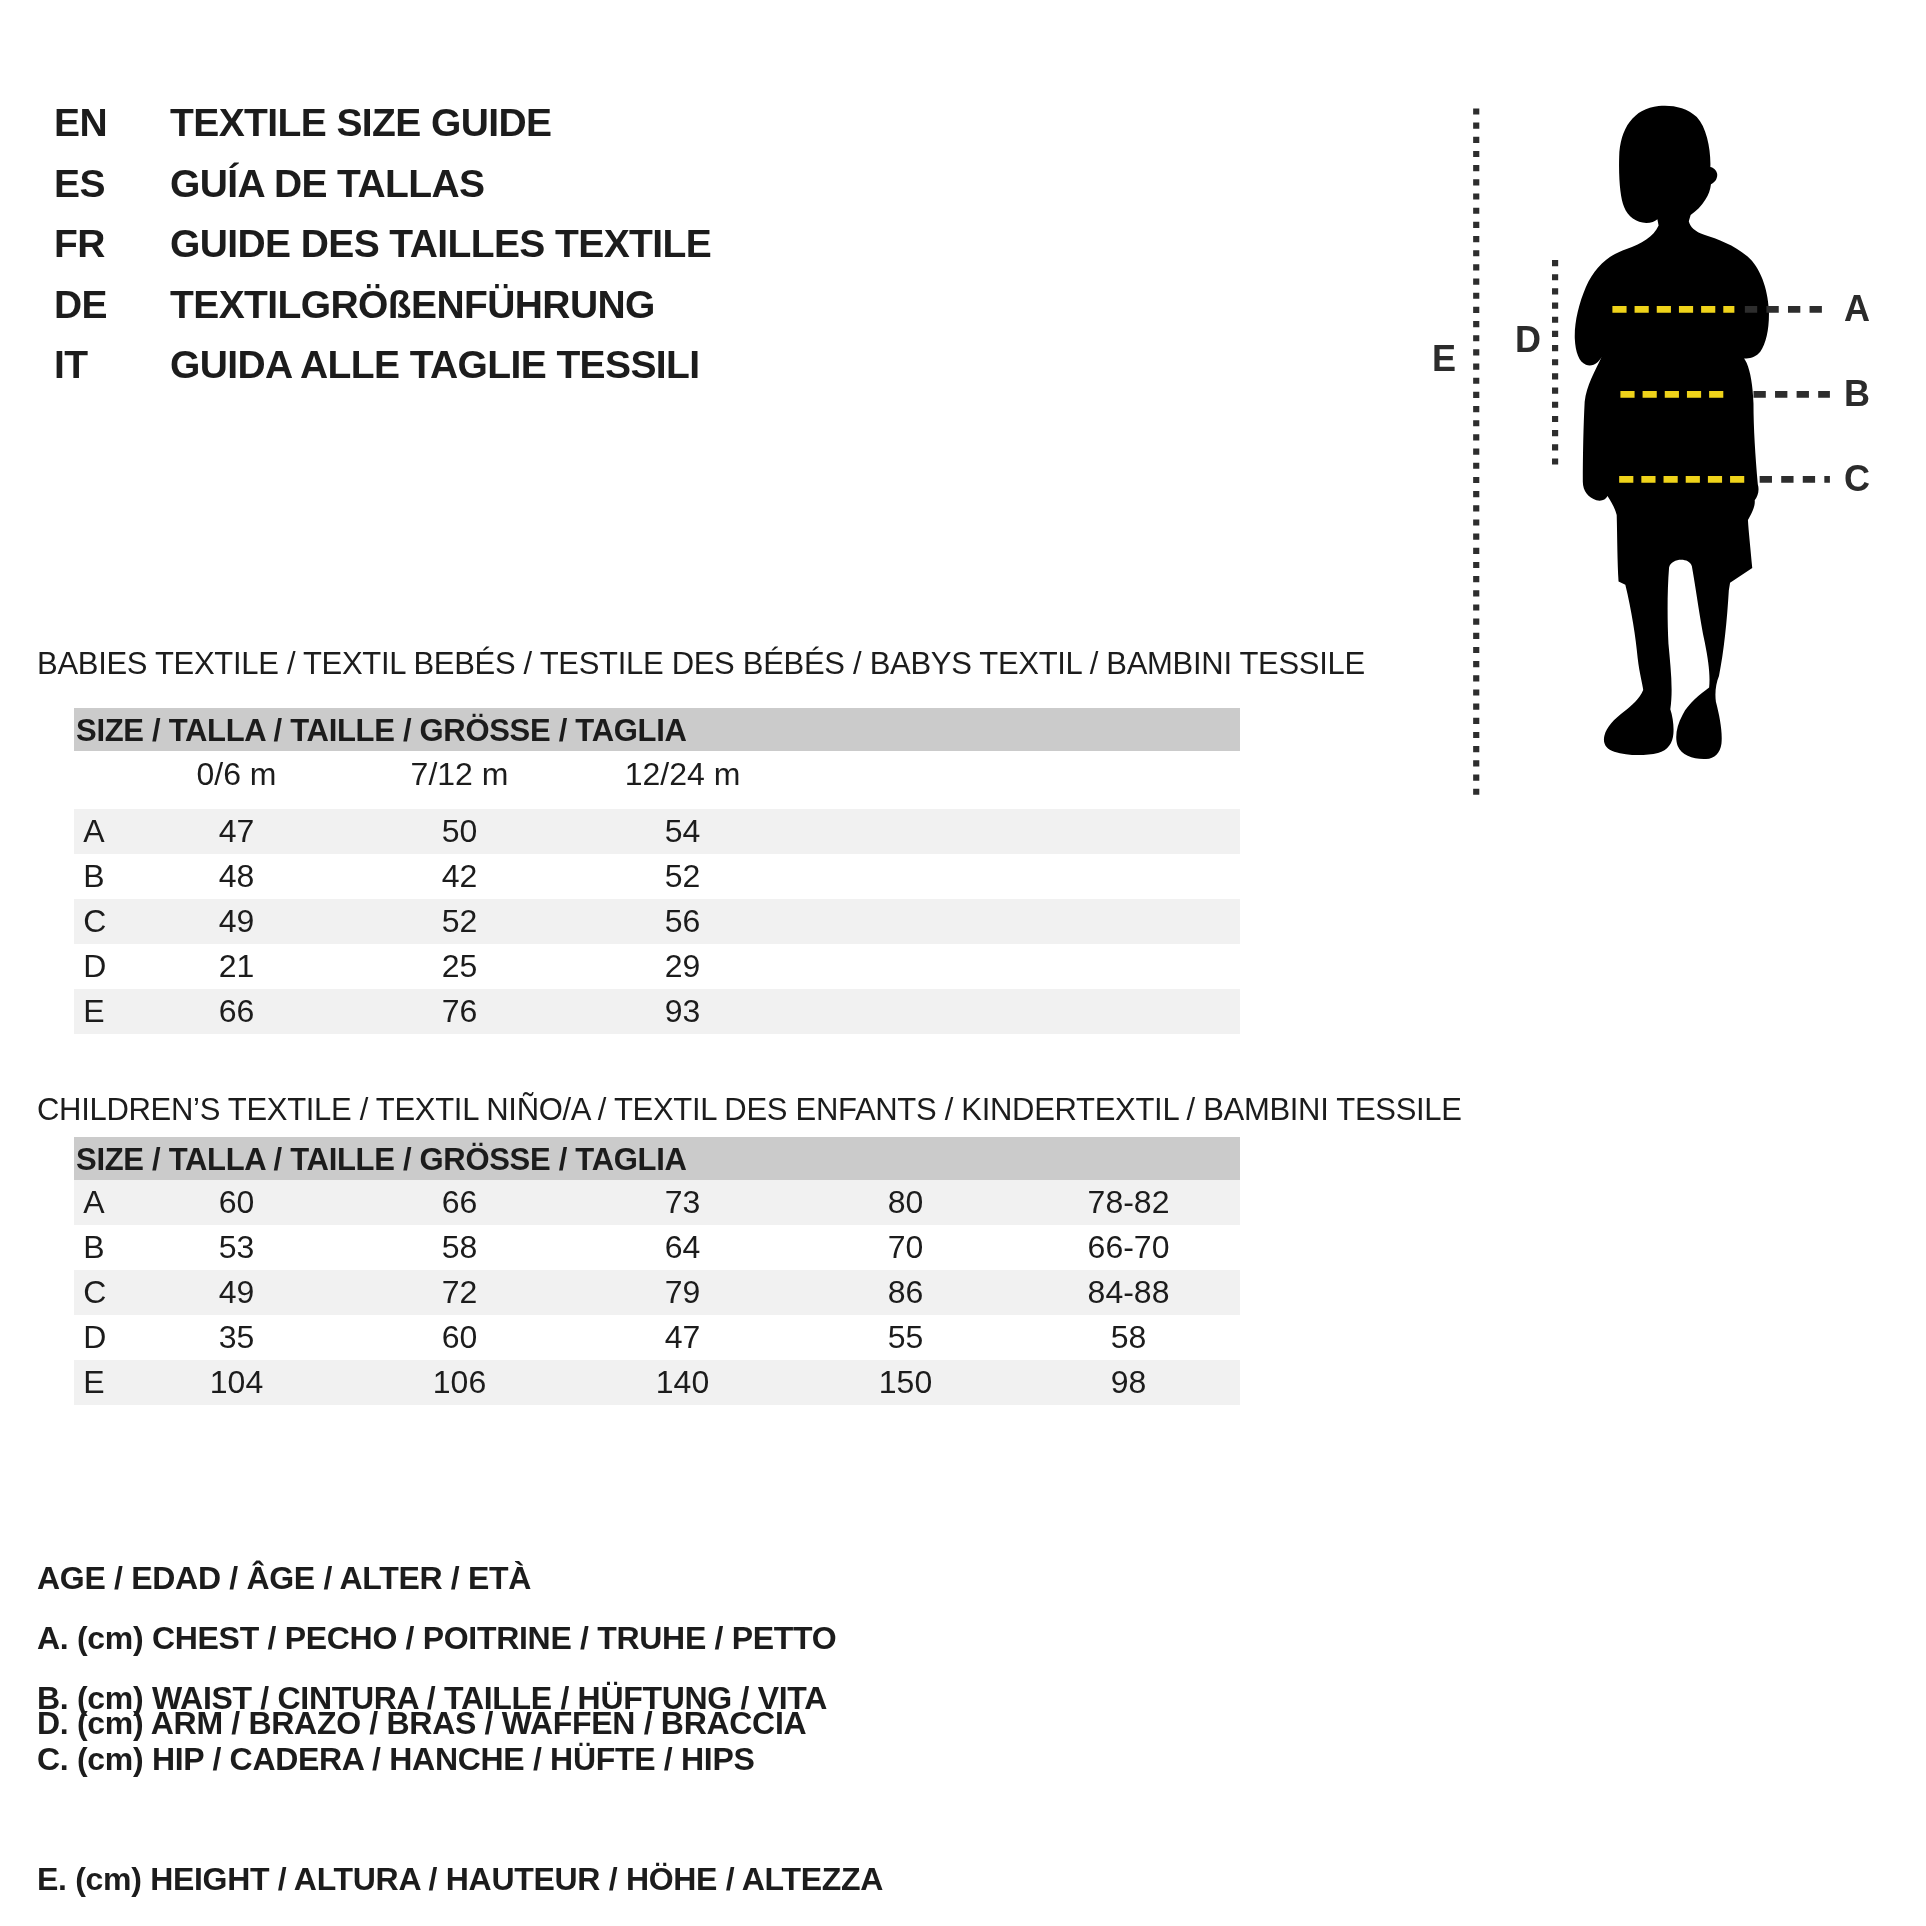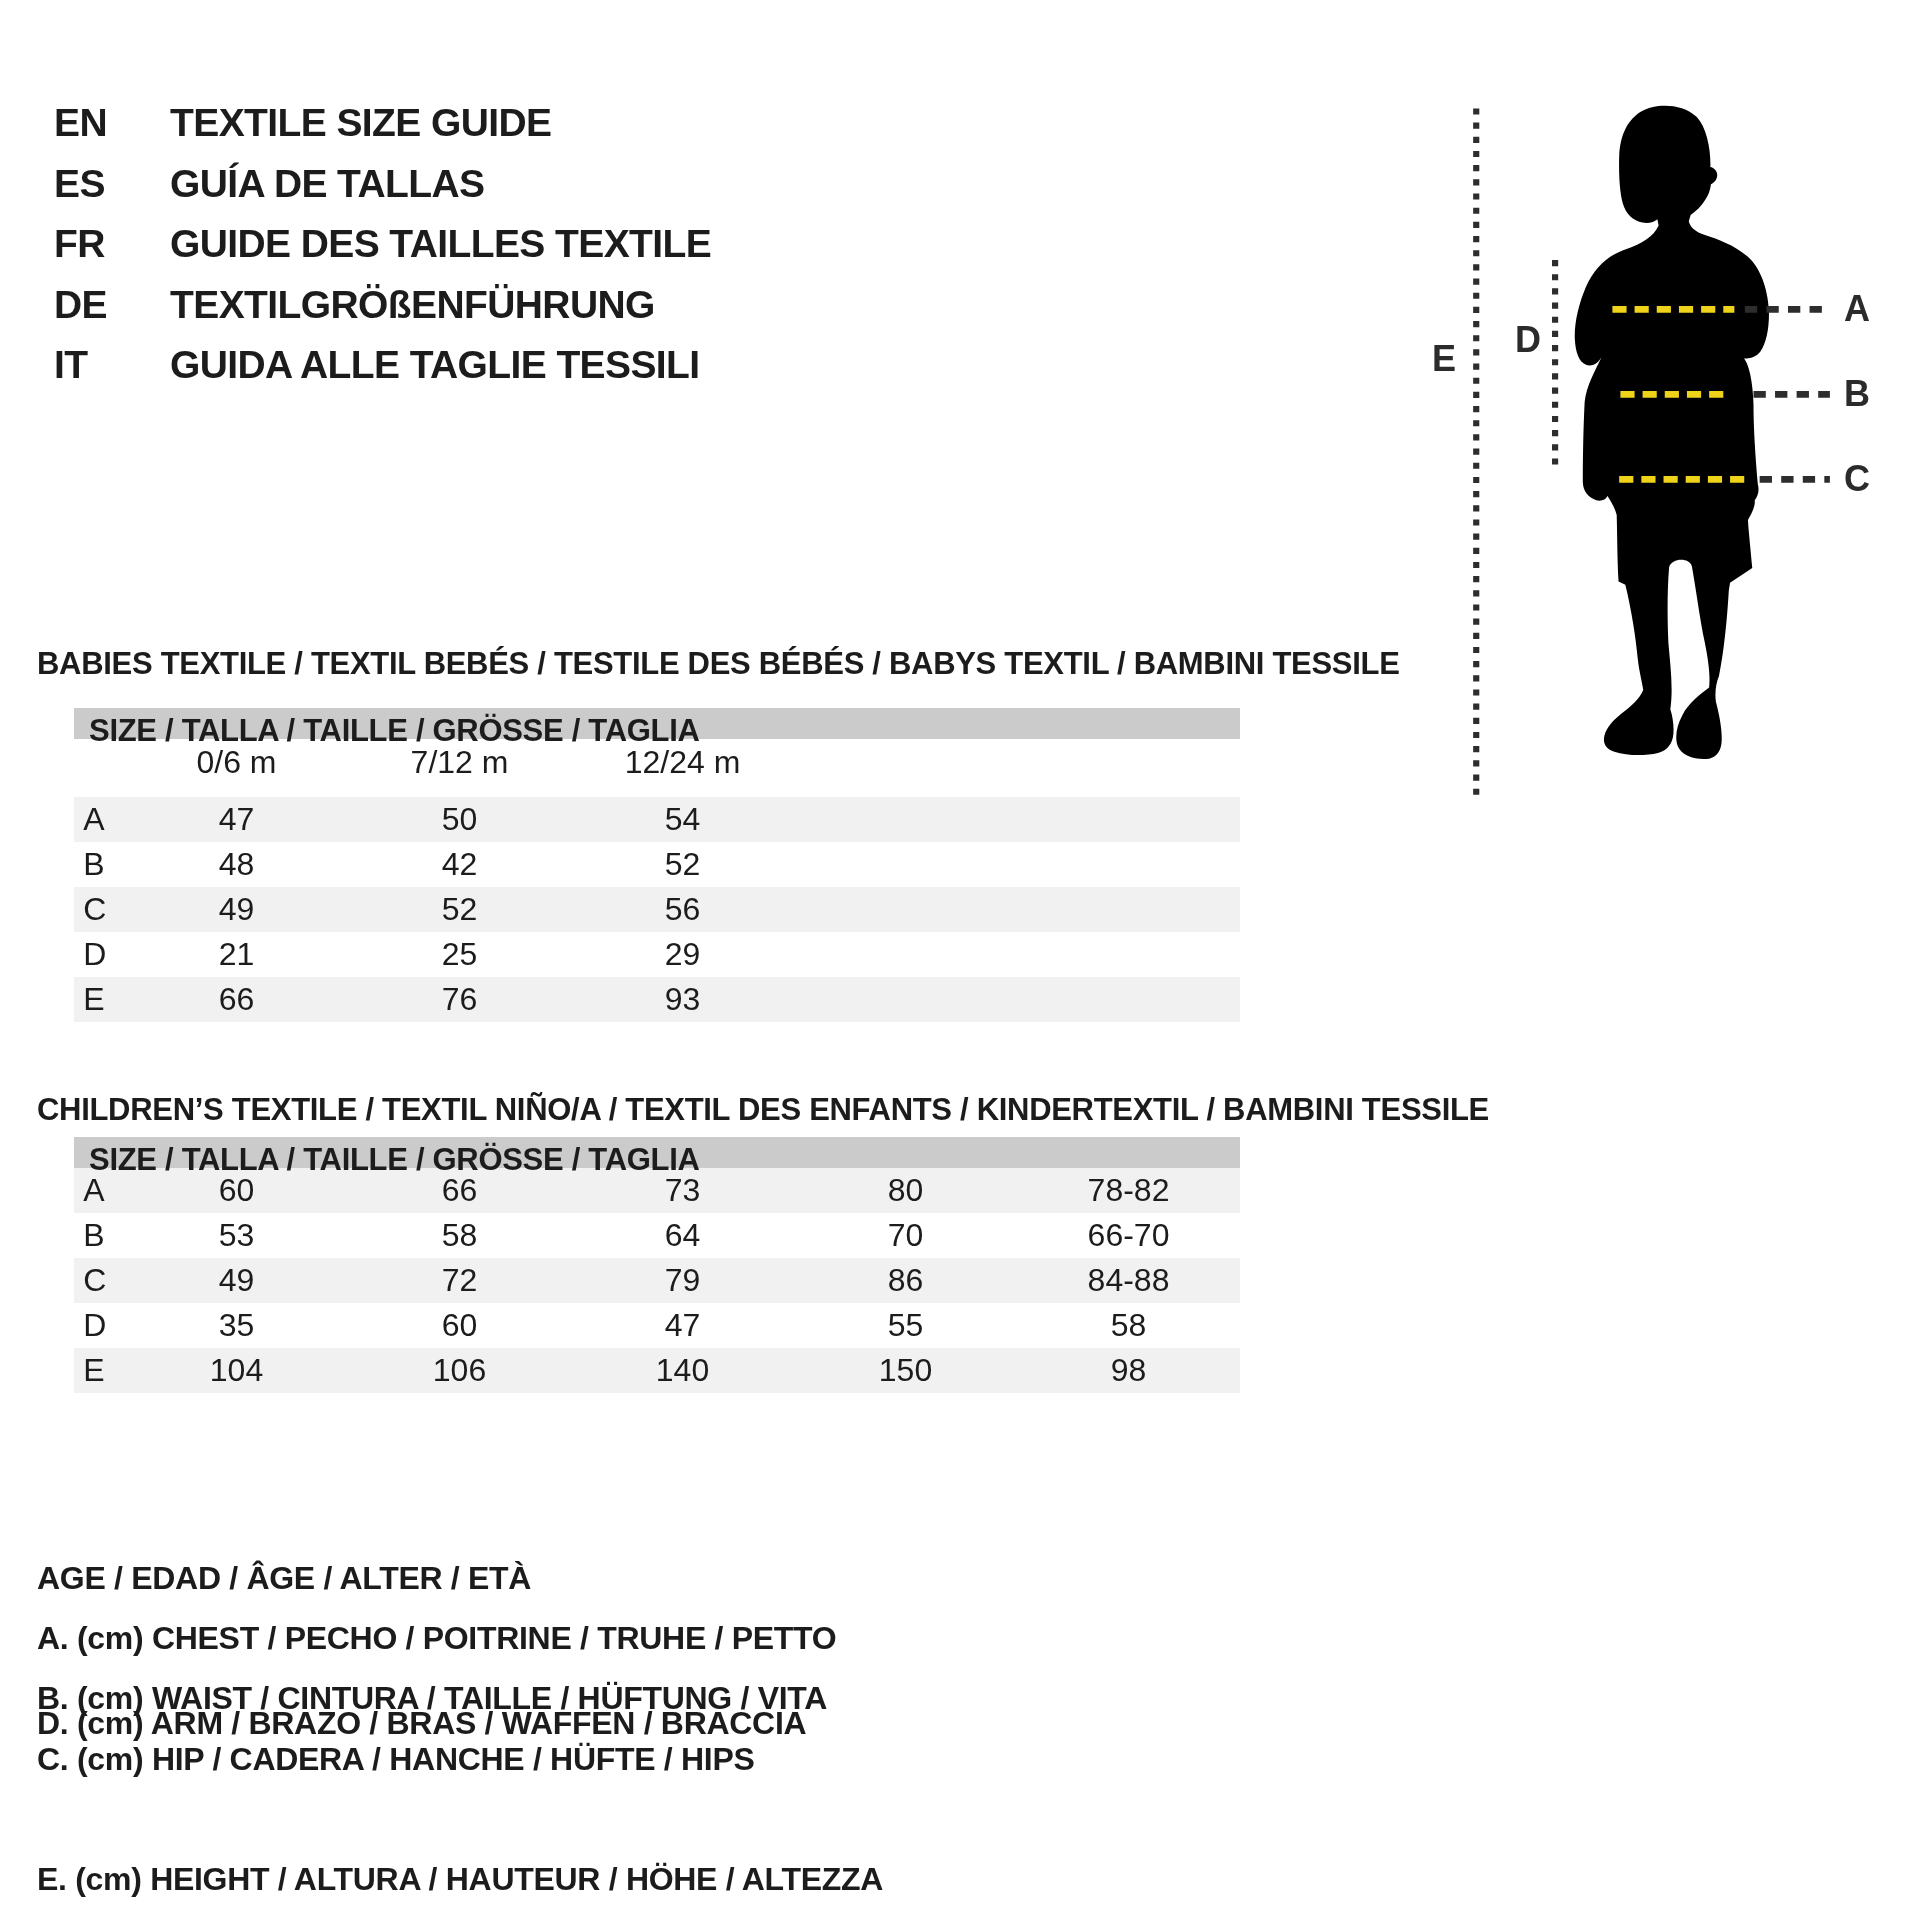--- a/index.html
+++ b/index.html
@@ -9,25 +9,25 @@
     color:#1c1c1c;
   }
 
   
   .lang-row{position:absolute;left:54px;height:46px;line-height:46px;white-space:nowrap;}
   .lang-code{display:inline-block;width:116px;font-size:39px;font-weight:700;letter-spacing:-0.6px;}
   .lang-title{display:inline-block;font-size:39px;font-weight:700;letter-spacing:-0.6px;}
 
   
   .table-title{position:absolute;left:37px;height:37px;line-height:37px;
-    font-size:31px;font-weight:700;letter-spacing:-0.3px;white-space:nowrap;}
+    font-size:31px;font-weight:400;letter-spacing:-0.3px;white-space:nowrap;}
 
   
   .size-table{position:absolute;left:74px;width:1166px;}
-  .band{height:31px;line-height:45px;background:#cbcbcb;padding-left:15px;
+  .band{height:43px;line-height:45px;background:#cbcbcb;padding-left:2px;
     font-size:31px;font-weight:700;letter-spacing:-0.3px;box-sizing:border-box;white-space:nowrap;}
   .grid-row{display:grid;grid-template-columns:51px 223px 223px 223px 223px 223px;}
   .cols-row{height:58px;line-height:47px;font-size:32px;}
   .t-row{height:45px;line-height:45px;font-size:32px;}
   .t-row.odd{background:#f1f1f1;}
   .t-label{padding-left:9.2px;text-align:left;}
   .t-cell{text-align:center;}
 
   
   .legend-row{position:absolute;left:37px;height:46px;line-height:46px;

